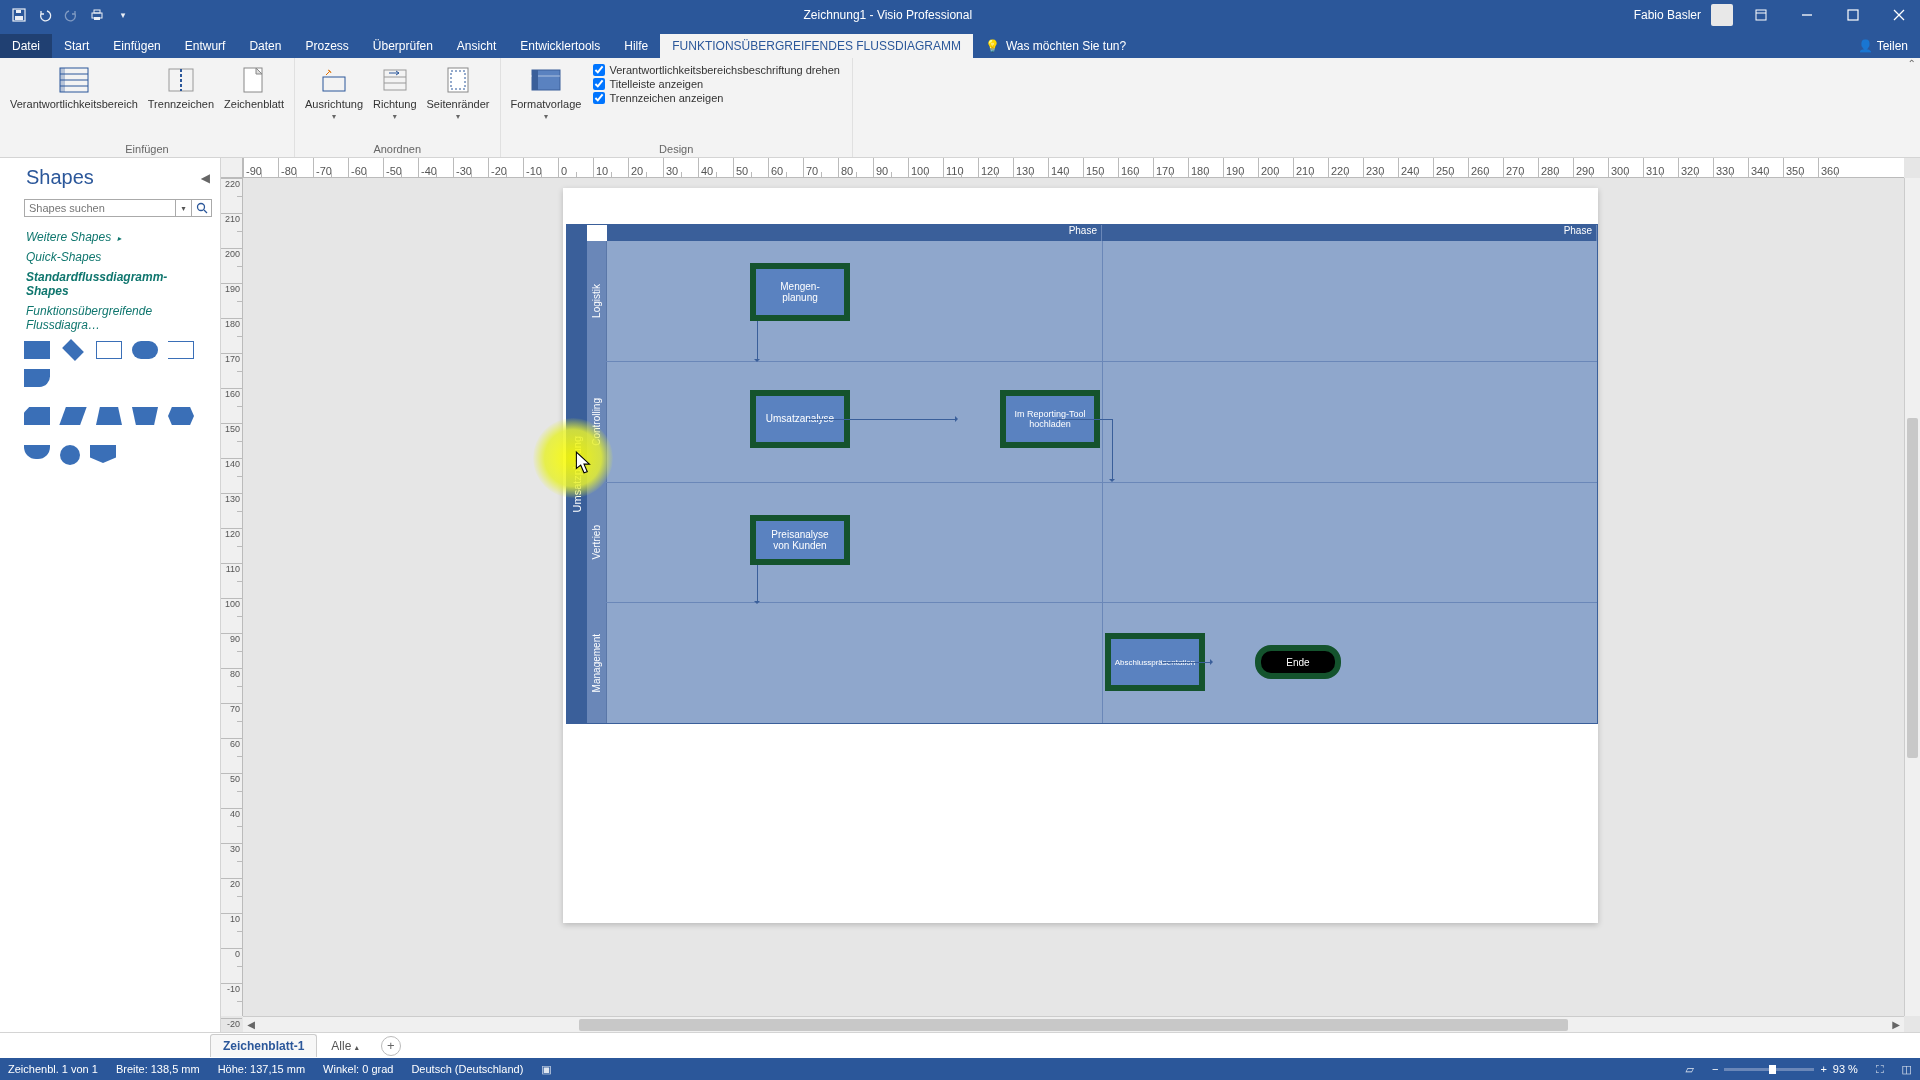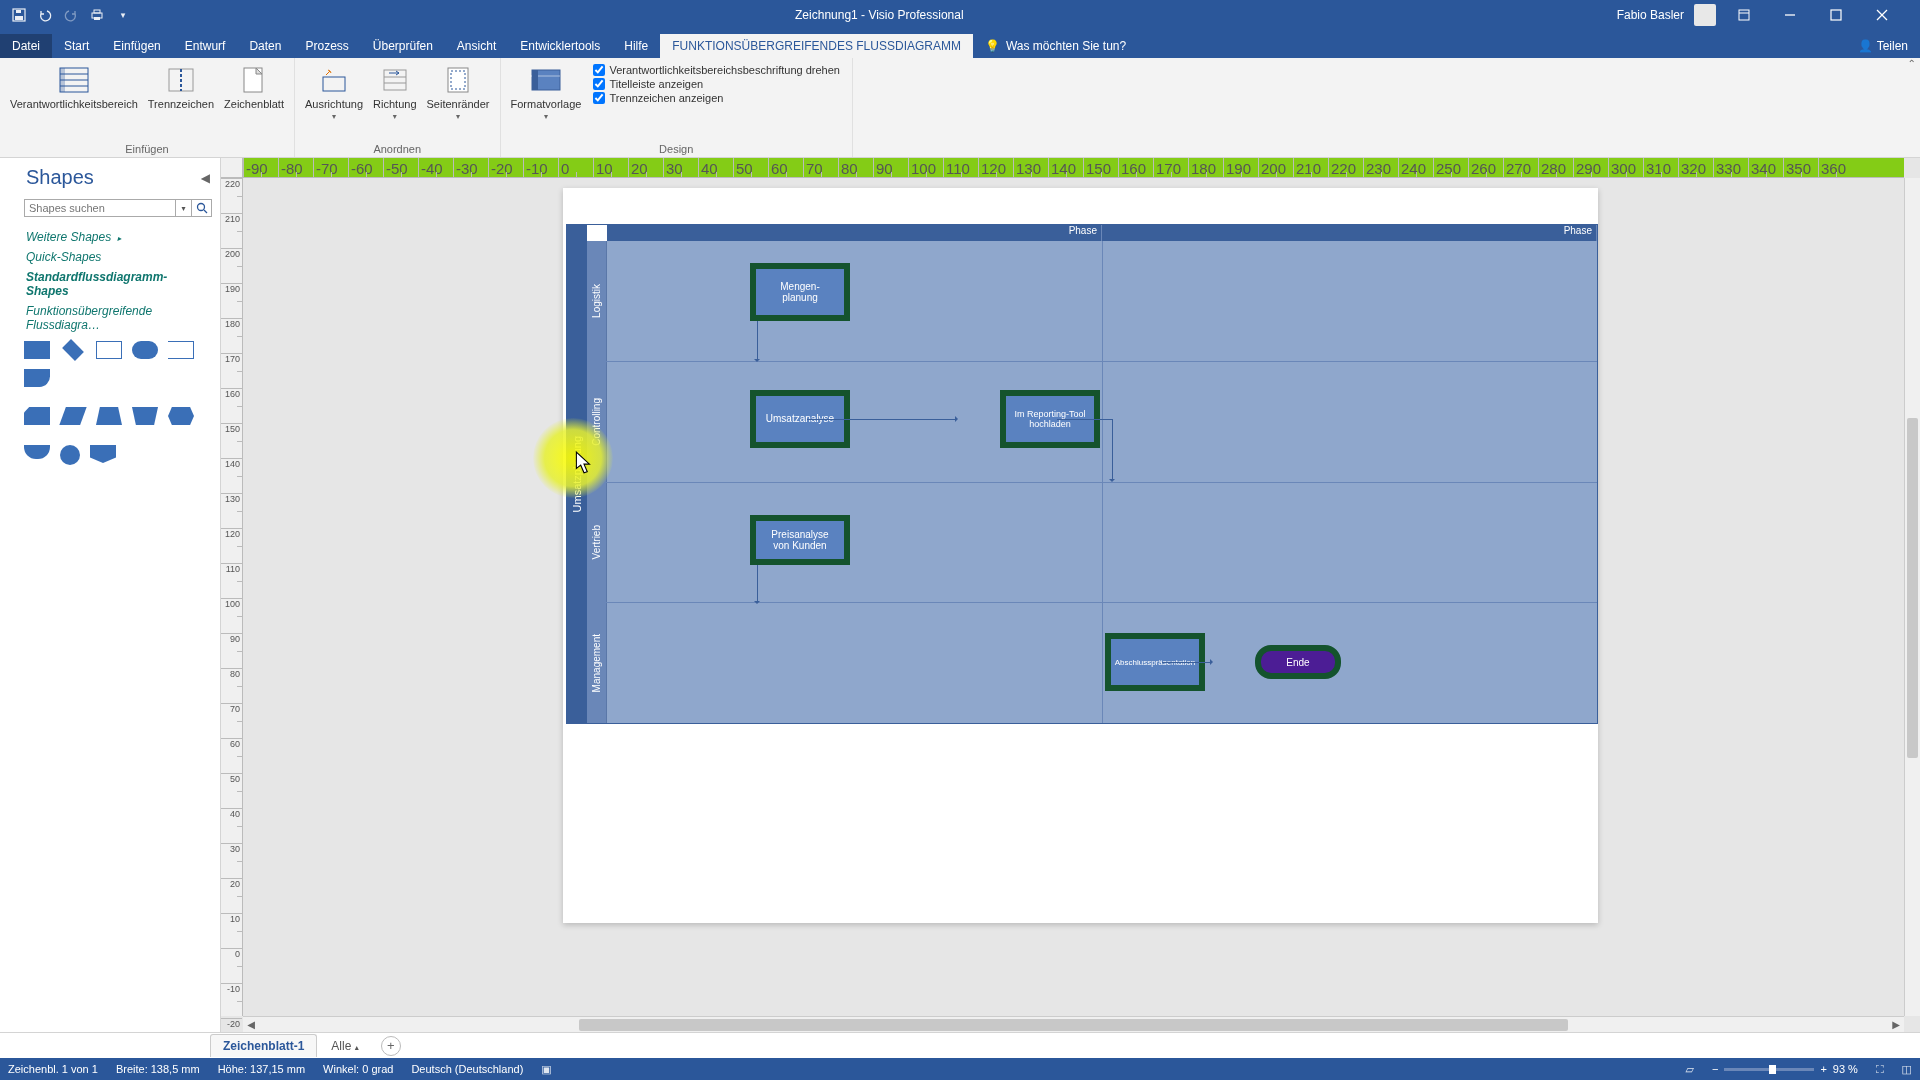--- a/index.html
+++ b/index.html
@@ -3,21 +3,21 @@
 <meta charset="utf-8">
 <style>
 * { margin: 0; padding: 0; box-sizing: border-box; font-family: "Segoe UI", Arial, sans-serif; }
 body { background: #ffffff; overflow: hidden; width: 1920px; height: 1080px; position: relative; }
 
 
 .titlebar { height: 30px; background: #2b579a; display: flex; align-items: center; color: #fff; font-size: 12px; }
 .titlebar .qat { display: flex; align-items: center; gap: 8px; padding: 0 10px; }
 .titlebar .qat .ico { width: 18px; height: 18px; display: flex; align-items: center; justify-content: center; opacity: 0.9; }
 .titlebar .title { flex: 1; text-align: center; }
-.titlebar .right { display: flex; align-items: center; gap: 10px; padding-right: 20px; }
+.titlebar .right { display: flex; align-items: center; gap: 10px; padding-right: 3px; }
 .titlebar .avatar { width: 22px; height: 22px; background: #e8e8e8; border-radius: 2px; }
 .titlebar .winbtn { width: 36px; height: 30px; display: flex; align-items: center; justify-content: center; }
 
 
 .tabsbar { height: 28px; background: #2b579a; display: flex; align-items: flex-end; color: #fff; font-size: 12px; }
 .tabsbar .tab { padding: 5px 12px; cursor: pointer; }
 .tabsbar .tab.file { background: #204072; }
 .tabsbar .tab.active { background: #f3f3f3; color: #2b579a; }
 .tabsbar .spacer { flex: 1; }
 .tabsbar .tell { display: flex; align-items: center; gap: 6px; padding: 5px 12px; }
@@ -61,21 +61,21 @@
 .shapespanel .thumb.para { transform: skewX(-20deg) scaleX(0.8); }
 .shapespanel .thumb.trap { clip-path: polygon(15% 0, 85% 0, 100% 100%, 0 100%); }
 .shapespanel .thumb.trapR { clip-path: polygon(0 0, 100% 0, 85% 100%, 15% 100%); }
 .shapespanel .thumb.hex { clip-path: polygon(15% 0, 85% 0, 100% 50%, 85% 100%, 15% 100%, 0 50%); }
 .shapespanel .thumb.shield { clip-path: polygon(0 0, 100% 0, 100% 70%, 50% 100%, 0 70%); }
 .shapespanel .thumb.circle { border-radius: 50%; width: 20px; height: 20px; }
 .shapespanel .thumb.half { border-radius: 0 0 12px 12px; height: 14px; }
 
 
 .canvaswrap { flex: 1; position: relative; background: #e6e6e6; }
-.ruler-h { position: absolute; top: 0; left: 22px; right: 16px; height: 20px; background: #84cc16; border-bottom: 1px solid #bbb; overflow: hidden; font-size: 15px; color: #555; }
+.ruler-h { position: absolute; top: 0; left: 22px; right: 16px; height: 20px; background: #ffffff; border-bottom: 1px solid #bbb; overflow: hidden; font-size: 11px; color: #555; }
 .ruler-h .ticks { display: flex; height: 100%; }
 .ruler-h .tk { flex: 0 0 35px; border-left: 1px solid #bbb; padding-left: 2px; display: flex; align-items: flex-end; position: relative; }
 .ruler-h .tk::before { content:""; position:absolute; left:50%; bottom:0; width:1px; height:5px; background:#bbb;}
 .ruler-v { position: absolute; top: 20px; left: 0; bottom: 16px; width: 22px; background: #f0f0f0; border-right: 1px solid #bbb; font-size: 9px; color: #555; }
 .ruler-v .tk { height: 35px; border-top: 1px solid #bbb; text-align: right; padding-right: 2px; position:relative; }
 .ruler-v .tk::before { content:""; position:absolute; top:50%; right:0; height:1px; width:5px; background:#bbb;}
 .ruler-corner { position: absolute; top: 0; left: 0; width: 22px; height: 20px; background: #f0f0f0; border-right: 1px solid #bbb; border-bottom: 1px solid #bbb; }
 
 .canvas-scroll { position: absolute; top: 20px; left: 22px; right: 16px; bottom: 16px; background: #e6e6e6; overflow: hidden; }
 .page { position: absolute; top: 10px; left: 320px; width: 1035px; height: 735px; background: #fff; box-shadow: 0 2px 6px rgba(0,0,0,0.2); }
@@ -88,21 +88,21 @@
 .swimframe .titlecol span { writing-mode: vertical-rl; transform: rotate(180deg); font-size: 11px; }
 .swimframe .lanes { position: absolute; top: 16px; left: 20px; right: 0; bottom: 0; display: flex; flex-direction: column; background: #8fa7cc; }
 .swimframe .lane { flex: 1; border-bottom: 1px solid #6a87b8; position: relative; display: flex; }
 .swimframe .lane:last-child { border-bottom: none; }
 .swimframe .lane .lh { width: 20px; background: #6a87b8; color: #fff; display: flex; align-items: center; justify-content: center; border-right: 1px solid #5a77a8; }
 .swimframe .lane .lh span { writing-mode: vertical-rl; transform: rotate(180deg); font-size: 10px; }
 .swimframe .lane .body { flex: 1; position: relative; }
 .swimframe .divider-v { position: absolute; top: 0; bottom: 0; width: 1px; background: #6a87b8; }
 
 .node { position: absolute; background: #5a82c0; border: 6px solid #14532d; color: #fff; font-size: 10px; display: flex; align-items: center; justify-content: center; text-align: center; padding: 2px; margin-left: 43px; }
-.node.end { border-radius: 16px; background: #4c1d95; text-align: center; }
+.node.end { border-radius: 16px; background: #000000; text-align: center; }
 .conn { position: absolute; background: #3a5f9a; }
 .conn.h { height: 1px; }
 .conn.v { width: 1px; }
 .conn.arrow-r::after { content: ""; position: absolute; right: -4px; top: -3px; border: 3.5px solid transparent; border-left-color: #3a5f9a; }
 .conn.arrow-d::after { content: ""; position: absolute; bottom: -4px; left: -3px; border: 3.5px solid transparent; border-top-color: #3a5f9a; }
 
 
 .highlight { position: absolute; width: 80px; height: 80px; border-radius: 50%; background: radial-gradient(circle, rgba(255,255,0,0.9) 0%, rgba(230,240,50,0.85) 50%, rgba(200,230,50,0) 72%); pointer-events: none; }
 .cursor { position: absolute; font-size: 20px; color: #000; pointer-events: none; transform: translate(-2px,-2px); }
 .cursor svg { width: 18px; height: 24px; }

